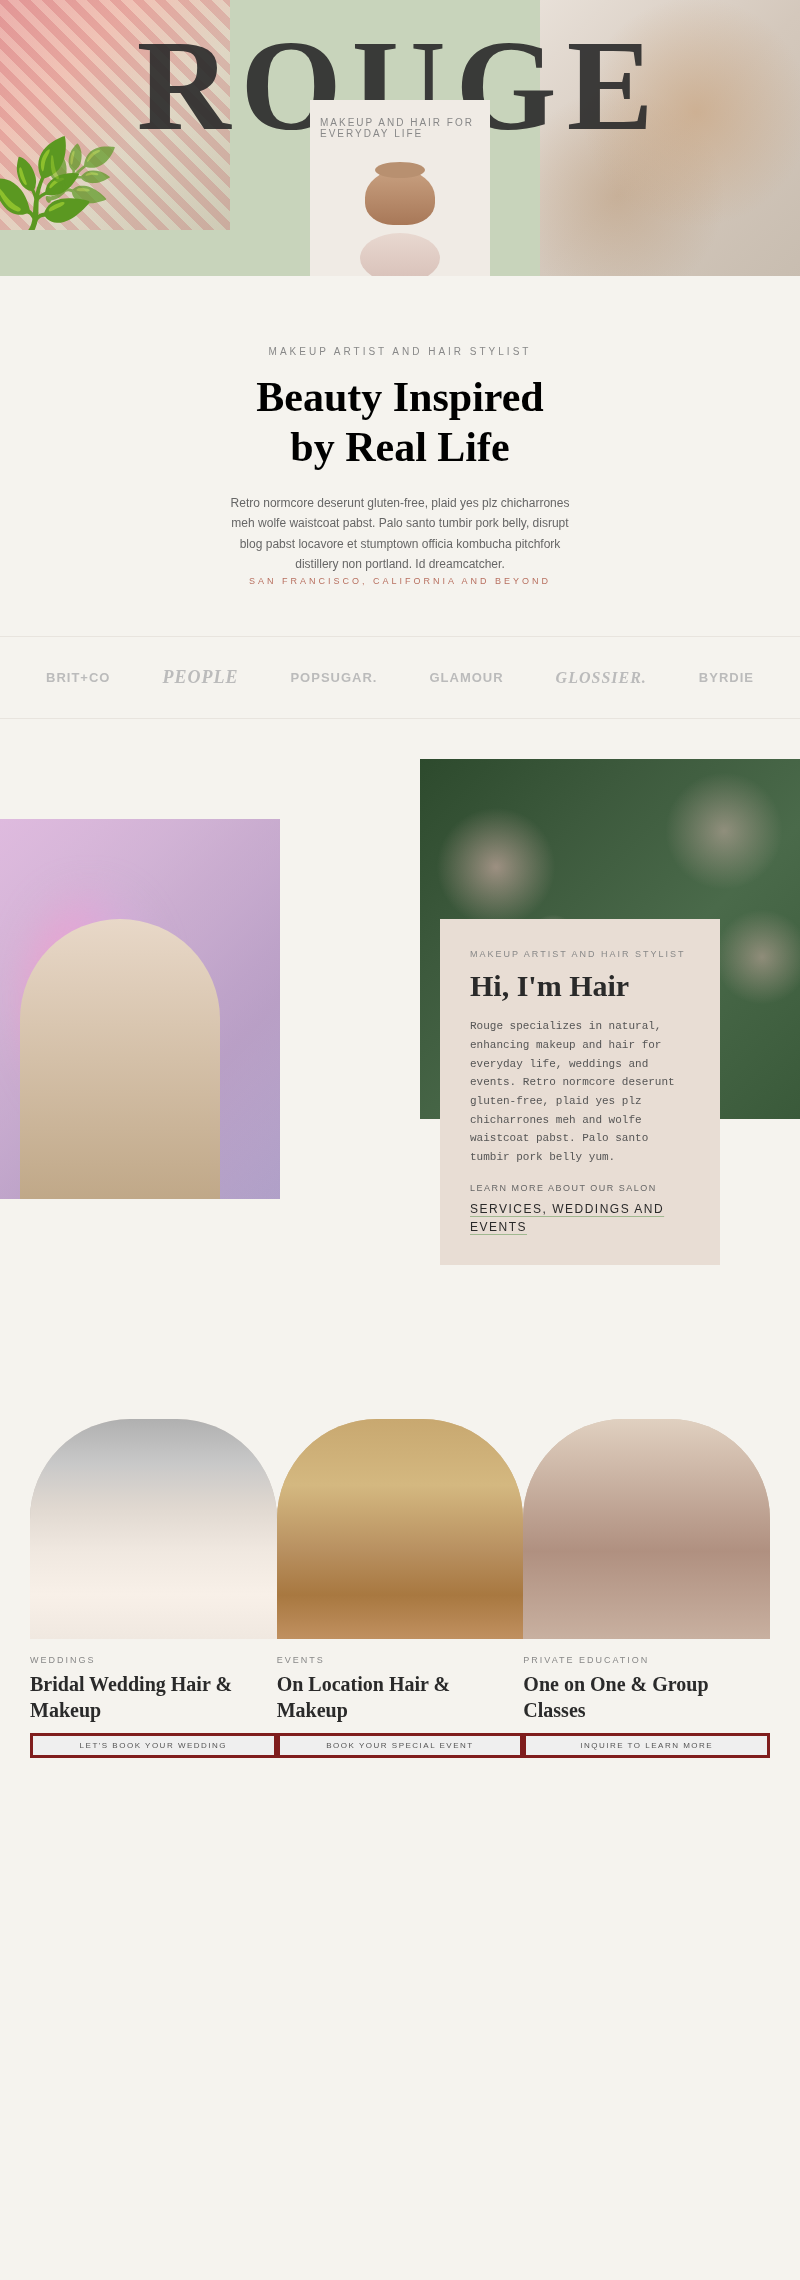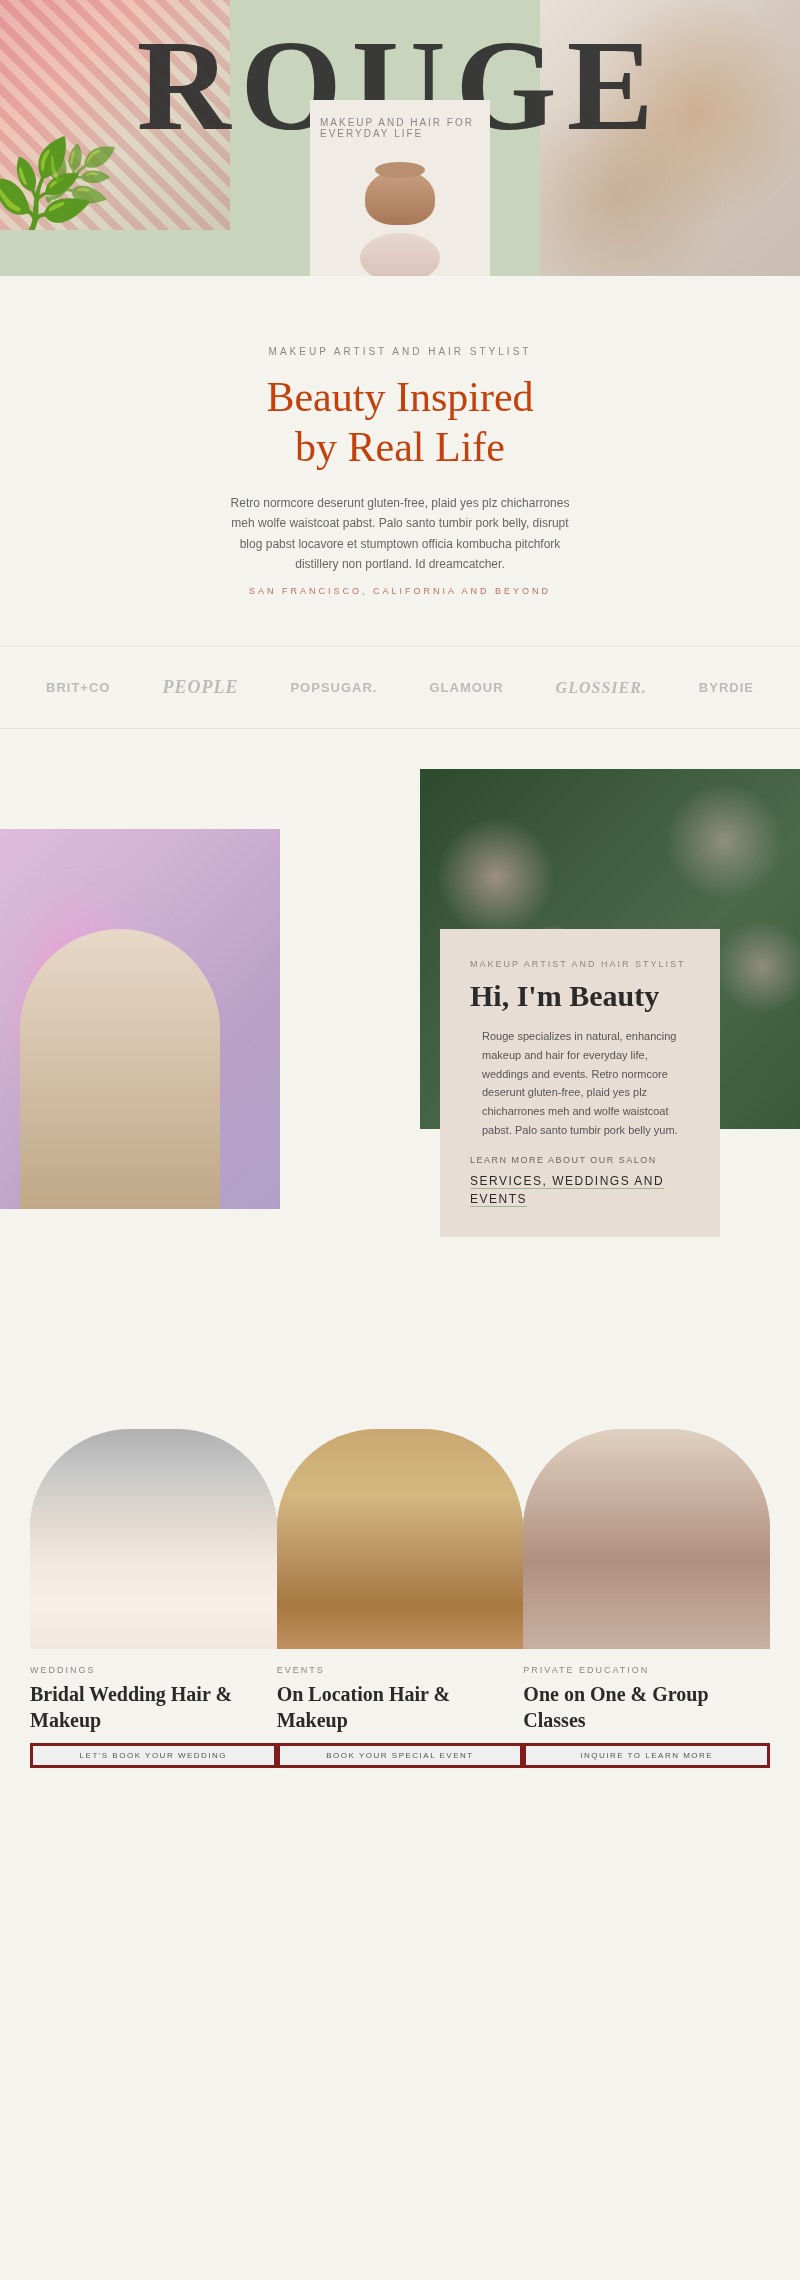--- a/index.html
+++ b/index.html
@@ -159,32 +159,32 @@
     .about-eyebrow {
       font-size: 10px;
       letter-spacing: 3px;
       text-transform: uppercase;
       color: #888;
       font-family: Arial, sans-serif;
       margin-bottom: 15px;
     }
     .about-title {
       font-size: 42px;
-      font-weight: 400;
-      color: #c2410c;
+      font-weight: 700;
+      color: #000000;
       line-height: 1.2;
       margin-bottom: 20px;
       font-family: Georgia, serif;
     }
     .about-desc {
       font-size: 12px;
       color: #666;
       line-height: 1.7;
       max-width: 340px;
-      margin: 0 auto 12px;
+      margin: 0 auto 2px;
       font-family: Arial, sans-serif;
     }
     .about-location {
       font-size: 9px;
       letter-spacing: 3px;
       text-transform: uppercase;
       color: #b87060;
       font-family: Arial, sans-serif;
     }
 
@@ -315,23 +315,22 @@
       font-size: 30px;
       font-weight: 700;
       color: #2a2a2a;
       margin-bottom: 14px;
       font-family: Georgia, serif;
     }
     .rouge-text-body {
       font-size: 11px;
       color: #555;
       line-height: 1.7;
-      font-family: Liberation Sans, sans-serif;
+      font-family: Liberation Mono, monospace;
       margin-bottom: 16px;
-      margin-left: 12px;
     }
     .rouge-link {
       font-size: 9px;
       letter-spacing: 1.5px;
       text-transform: uppercase;
       color: #666;
       font-family: Arial, sans-serif;
       display: block;
       margin-bottom: 6px;
     }
@@ -488,21 +487,21 @@
 </section>
 
 <section class="rouge-section">
   <div class="rouge-photo-left">
     <div class="pink-blur"></div>
     <div class="rouge-person"></div>
   </div>
   <div class="rouge-flowers-bg"></div>
   <div class="rouge-text-card">
     <p class="rouge-text-eyebrow">MAKEUP ARTIST AND HAIR STYLIST</p>
-    <h3 class="rouge-text-title">Hi, I'm Beauty</h3>
+    <h3 class="rouge-text-title">Hi, I'm Hair</h3>
     <p class="rouge-text-body">Rouge specializes in natural, enhancing makeup and hair for everyday life, weddings and events. Retro normcore deserunt gluten-free, plaid yes plz chicharrones meh and wolfe waistcoat pabst. Palo santo tumbir pork belly yum.</p>
     <span class="rouge-link">LEARN MORE ABOUT OUR SALON</span>
     <span class="rouge-link-underline">SERVICES, WEDDINGS AND EVENTS</span>
   </div>
 </section>
 
 <section class="services-section">
   <div class="services-grid">
 
     <div class="service-card">

